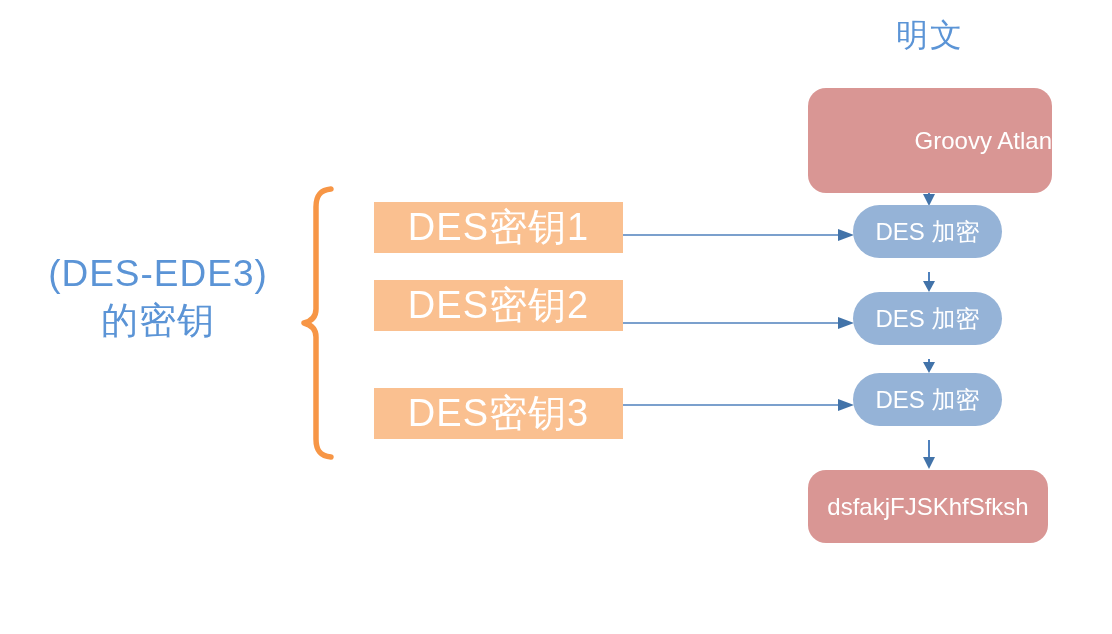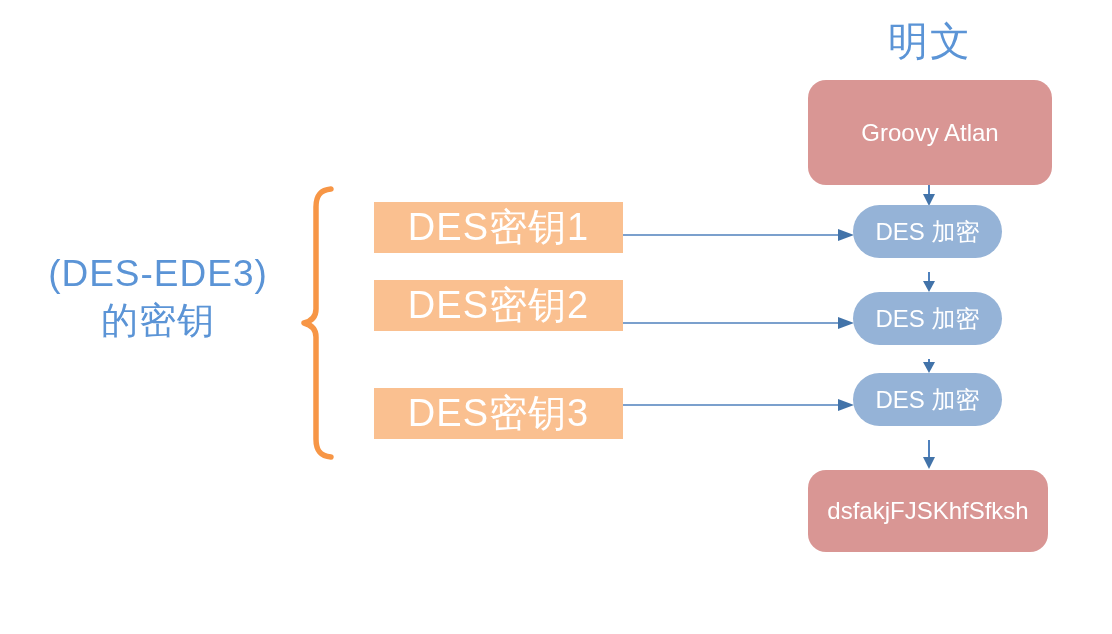--- a/index.html
+++ b/index.html
@@ -2,21 +2,21 @@
 <html style="--label-blue: #5B94D6; --arrow-blue: #4F81BD; --arrow-head: #4273A9; --pill-fill: #95B3D7; --key-fill: #FAC090; --io-fill: #D99694; --brace-orange: #F79646; --box-text: #FFFFFF;"><head>
 <meta charset="utf-8">
 <style>
   html,body { margin:0; padding:0; background:#fff; }
   .canvas {
     position:relative; width:1112px; height:634px; background:#ffffff;
     font-family:"Liberation Sans","DejaVu Sans",sans-serif; overflow:hidden;
   }
   .blue-label {
     position:absolute; color:var(--label-blue); text-align:center;
-    font-size:40px; font-weight:400; letter-spacing:2px;
+    font-size:32px; font-weight:400; letter-spacing:2px;
   }
   .key-group-label {
     position:absolute; left:10px; top:250px; width:296px; text-align:center;
     color:var(--label-blue); font-size:37px; line-height:47px; letter-spacing:1px;
   }
   .key-box {
     position:absolute; left:374px; width:249px; height:51px;
     background:var(--key-fill); color:var(--box-text);
     display:flex; align-items:center; justify-content:center;
     font-size:38px; letter-spacing:1px;
@@ -90,31 +90,31 @@
     <span>DES密钥1</span>
   </div>
   <div class="key-box node" style="top:280px">
     <span>DES密钥2</span>
   </div>
   <div class="key-box node" style="top:388px">
     <span>DES密钥3</span>
   </div>
 
   <div class="blue-label node" style="left:808px; top:14px; width:244px;">明文</div>
-  <div class="io-box node" style="top:80px; height:105px;">
+  <div class="io-box node" style="top:88px; height:105px;justify-content:flex-end;">
     <span>Groovy Atlan</span>
   </div>
 
   <div class="stage-pill node" style="top:205px">
     <span>DES 加密</span>
   </div>
   <div class="stage-pill node" style="top:292px">
     <span>DES 加密</span>
   </div>
   <div class="stage-pill node" style="top:373px">
     <span>DES 加密</span>
   </div>
 
-  <div class="io-box node" style="top:470px; height:82px; width:240px;">
+  <div class="io-box node" style="top:470px; height:73px; width:240px;">
     <span>dsfakjFJSKhfSfksh</span>
   </div>
 
 </div>
 
 </body></html>

